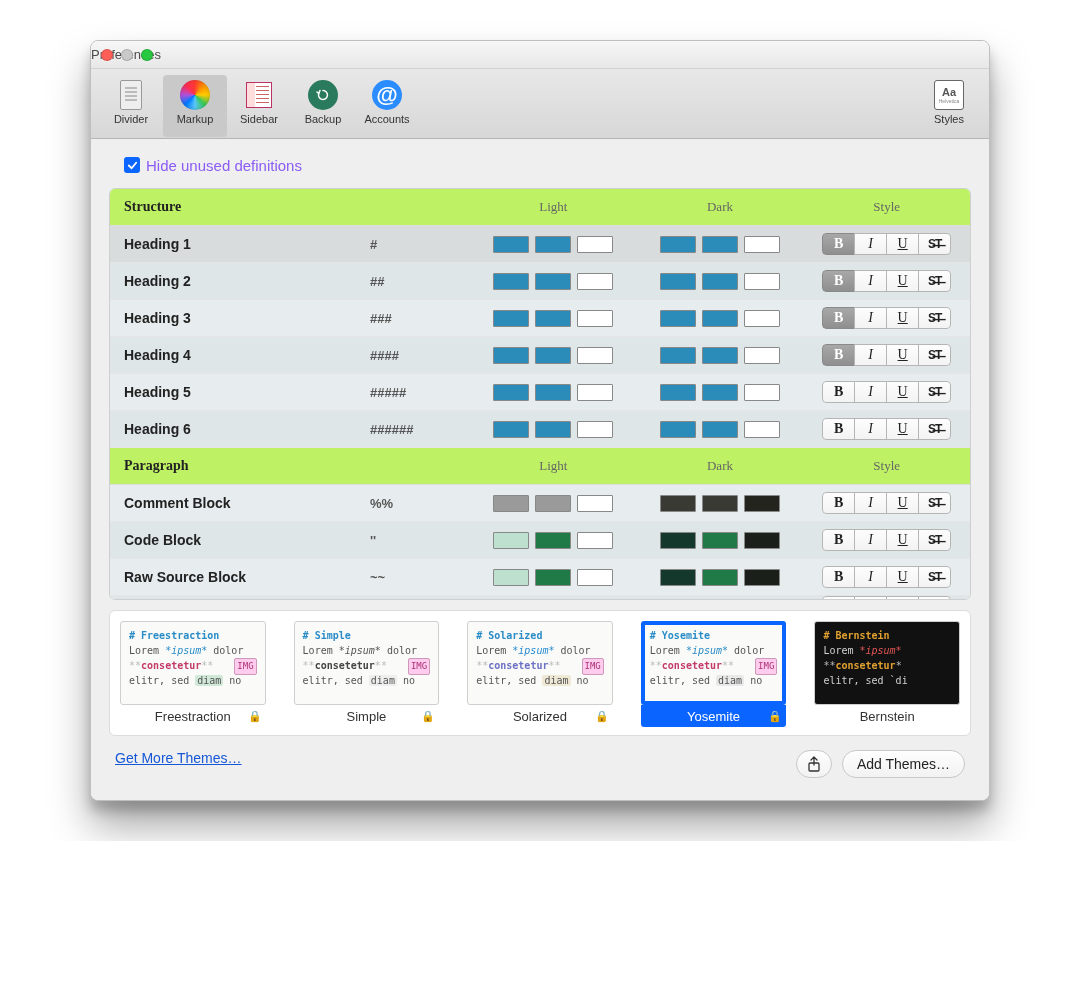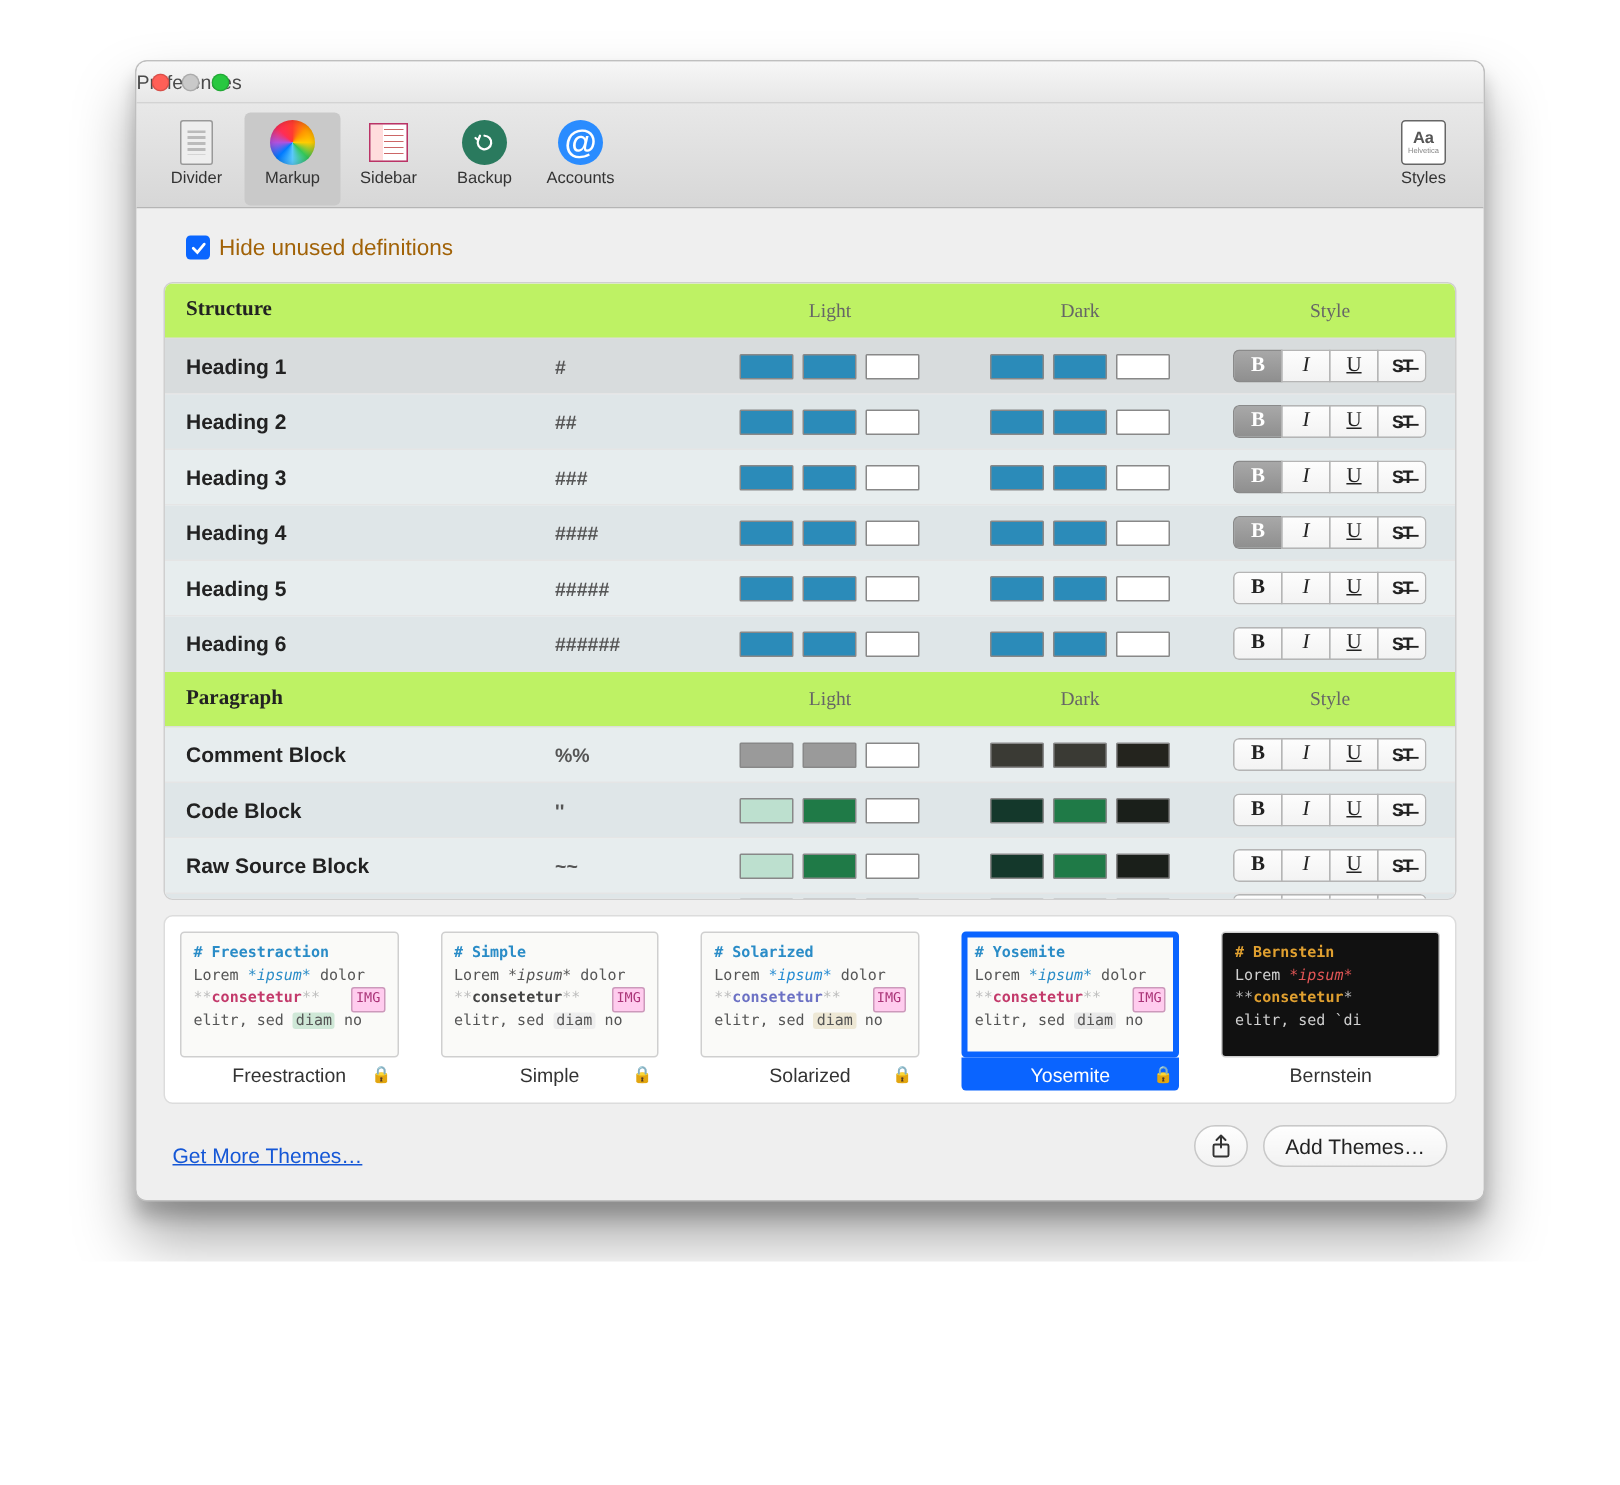--- a/index.html
+++ b/index.html
@@ -26,21 +26,21 @@
   .ico-styles { width:30px;height:30px;border:1px solid #666;border-radius:3px;background:#fff;display:flex;flex-direction:column;align-items:center;justify-content:center;color:#555;font-size:11px;font-weight:600; }
   .ico-styles span { font-size:5px; font-weight:400; color:#888; }
   .content { background:#efefef; padding: 18px 18px 6px 18px; }
   .rowtop { display:flex; align-items:center; gap:16px; margin-bottom: 14px; }
   .select { display:flex; align-items:center; background:#fff; border:1px solid #c8c8c8; border-radius:5px; height:28px; width:310px; font-size:14px; overflow:hidden; }
   .select .val { flex:1; padding: 0 10px; }
   .select .arr { width:22px; height:100%; background:#0a66ff; display:flex;flex-direction:column;align-items:center;justify-content:center;gap:1px; }
   .select .arr::before,.select .arr::after { content:""; width:0;height:0; border-left:4px solid transparent;border-right:4px solid transparent; }
   .select .arr::before { border-bottom:4px solid #fff; }
   .select .arr::after { border-top:4px solid #fff; }
-  .chk { display:flex; align-items:flex-start; gap:6px; font-size:15px; color:#a16207;padding-left:15px; }
+  .chk { display:flex; align-items:flex-start; gap:6px; font-size:15px; color:#8b5cf6;padding-left:15px; }
   .chkbox { width:16px;height:16px;border-radius:3px;background:#0a66ff;display:flex;align-items:center;justify-content:center; }
   .chkbox svg { width:11px;height:11px; }
   .table { border:1px solid #cfcfcf; border-radius:6px; overflow:hidden; background:#fff; }
   .hrow,.row { display:grid; grid-template-columns: 260px 100px 1fr 1fr 1fr; align-items:center; height:37px; }
   .hrow { background:#bef264; font-weight:600; color:#444; border-bottom:1px solid #ddd;font-family:Liberation Serif, serif; }
   .hrow .ch { text-align:center; font-weight:500; color:#666; }
   .row { border-bottom:1px solid #e5e5e5; }
   .row.a { background:#e7edee; } .row.b { background:#dfe6e8; } .row.sel { background:#d8dcdd; }
   .name { padding-left:14px; font-weight:700; font-size:14px; color:#222; }
   .tok { color:#555; font-weight:600; }
@@ -58,21 +58,21 @@
   .themes { background:#fff; border:1px solid #dcdcdc; border-radius:6px; margin-top:10px; padding:10px 10px 8px 10px; display:flex; gap:28px; }
   .tcard { width:168px; }
   .tprev { height:84px; border:1px solid #cfcfcf; border-radius:3px; background:#fafaf8; padding:6px 8px; position:relative; overflow:hidden; font-family: ui-monospace,Menlo,monospace; font-size:10px; line-height:15px; color:#555; }
   .tprev.dark { background:#111; color:#d0d0d0; }
   .tcard.sel .tprev { border:4px solid #0a64ff; padding:3px 5px; }
   .tcard.sel .tname { background:#0a64ff; color:#fff; border-radius:0 0 3px 3px; }
   .tname { height:22px; display:flex; align-items:center; justify-content:center; gap:6px; font-size:13px; color:#333; position:relative; }
   .lock { font-size:11px; color:#888; position:absolute; right:4px; }
   .tcard.sel .lock { color:#cfe0ff; }
   .imgtag { position:absolute; right:0; font-size:9px; border:1px solid #c9b; background:#fce; color:#a37; padding:0 2px; border-radius:2px; }
-  .footer { display:flex; align-items:flex-end; padding: 14px 6px 16px 6px; }
+  .footer { display:flex; align-items:flex-start; padding: 14px 6px 16px 6px; }
   .link { color:#1557d6; text-decoration:underline; font-size:14px; cursor:pointer; }
   .btn { height:28px; padding:0 14px; border:1px solid #c8c8c8; border-radius:14px; background:linear-gradient(#fefefe,#f2f2f2); font-size:14px; display:flex; align-items:center; cursor:default; }
   .btnicon { width:36px; justify-content:center; padding:0; margin-right:10px; }
   .row.cut { height:18px; overflow:hidden; }
   .strk { letter-spacing:-1px; font-family: -apple-system, Arial, sans-serif; font-weight:600; font-size:12px; }
 </style>
 </head>
 <body>
 
 <div class="window">

